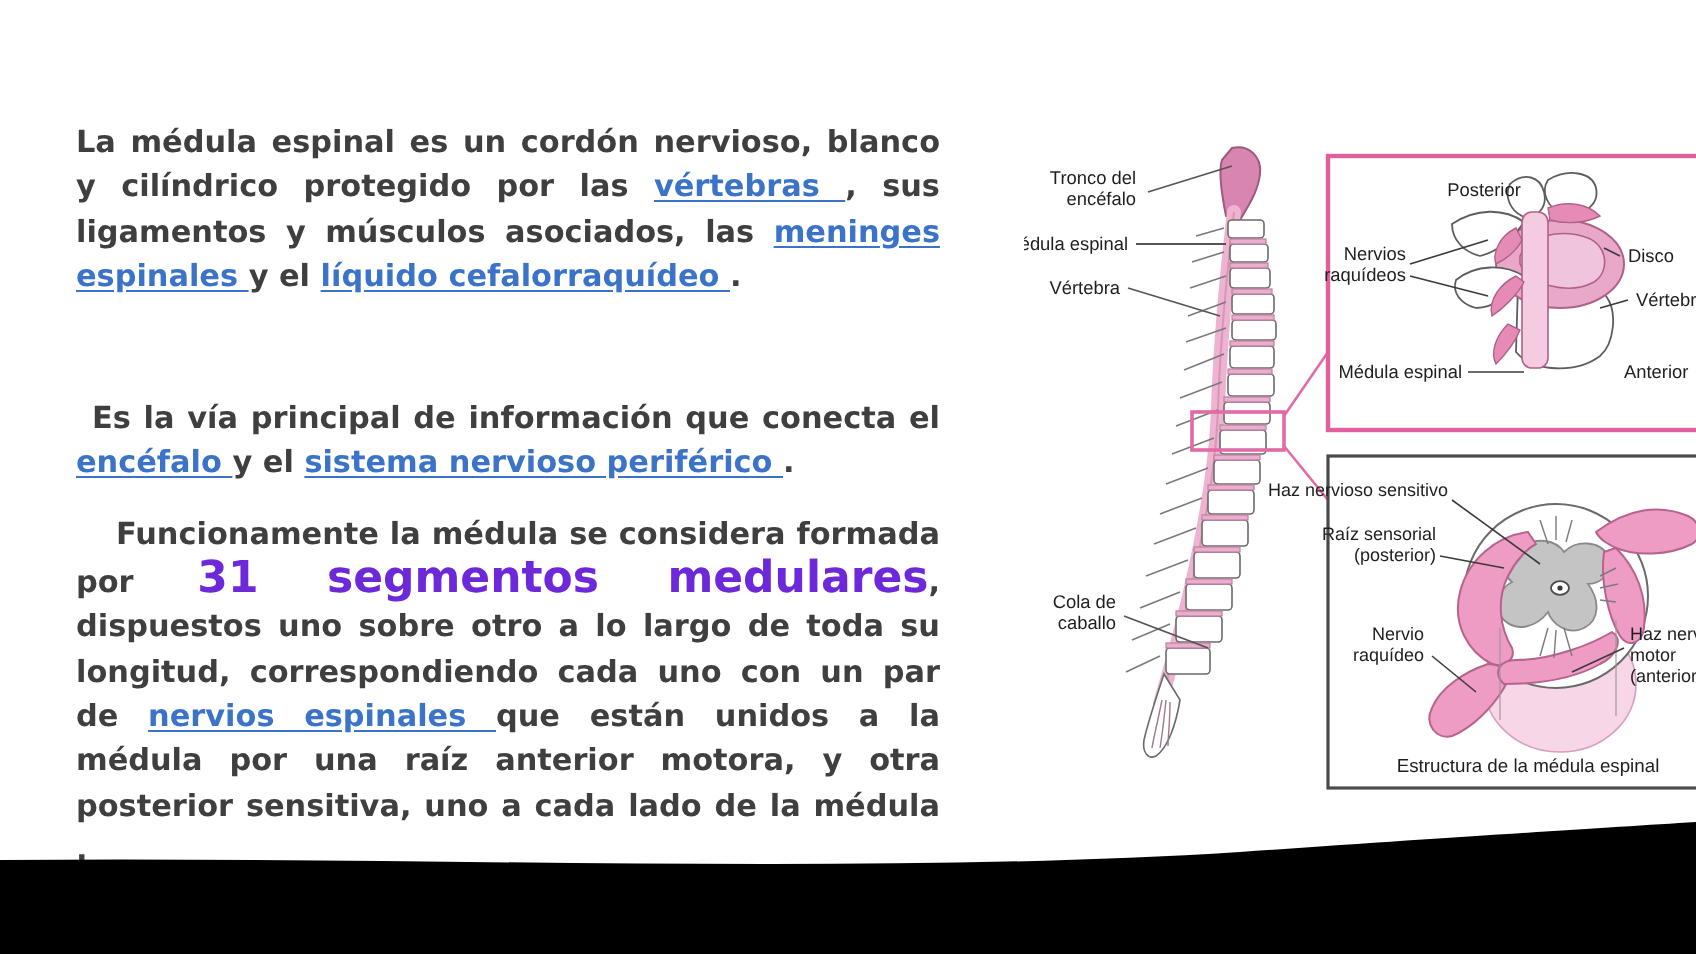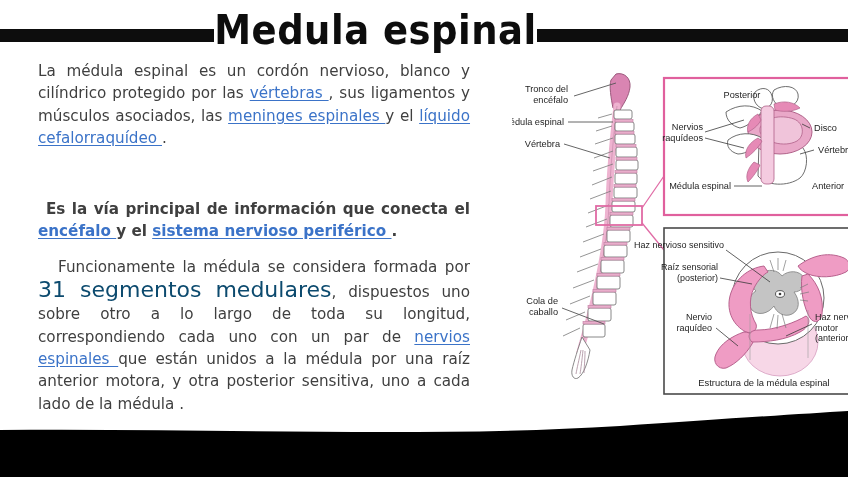--- a/index.html
+++ b/index.html
@@ -54,38 +54,39 @@
     position: absolute;
     left: 38px; top: 60px;
     width: 432px;
   }
   .para {
     color: #3f3f3f;
     font-size: 15.2px;
     line-height: 22.4px;
     text-align: justify;
     margin: 0;
+    font-weight: bold;
   }
   #para-1 { margin-bottom: 14px; }
   #para-2 {
     font-weight: bold;
     text-indent: 8px;
     margin-bottom: 14px;
     margin-top: 48px;
   }
   #para-3 { text-indent: 20px; }
 
   .lnk {
     color: #3b73c8;
     text-decoration: underline;
     text-underline-offset: 2px;
   }
   .big-emph {
     font-size: 22px;
-    color: #0c4a6e;
+    color: #6d28d9;
     margin-top: 48px;
   }
 
   
   #figure {
     position: absolute;
     left: 512px; top: 70px;
     width: 352px; height: 330px;
   }
   #figure svg { display: block; }
@@ -95,25 +96,20 @@
     position: absolute;
     left: 0; top: 400px;
     width: 848px; height: 77px;
   }
 </style>
 </head>
 <body>
 
 <div id="slide">
 
-  <div id="title-band">
-    <div class="title-rule left"></div>
-    <div class="title-rule right"></div>
-    <div id="slide-title">Medula espinal</div>
-  </div>
 
   <div id="text-column">
 
     <p class="para" id="para-1"><span>La médula espinal es un cordón nervioso, blanco y cilíndrico protegido por las </span><a class="lnk">vértebras </a><span> , sus ligamentos y músculos asociados, las </span><a class="lnk">meninges espinales </a><span> y el </span><a class="lnk">líquido cefalorraquídeo </a><span>.</span></p>
 
     <p class="para" id="para-2"><span>Es la </span><span>vía principal de información que conecta el </span><a class="lnk">encéfalo </a><span> y el </span><a class="lnk">sistema nervioso periférico </a><span> .</span></p>
 
     <p class="para" id="para-3"><span>Funcionamente la médula se considera formada por </span><span class="big-emph">31 segmentos medulares</span><span>, dispuestos uno sobre otro a lo largo de toda su longitud, correspondiendo cada uno con un par de </span><a class="lnk">nervios espinales </a><span> que están unidos a la médula por una raíz anterior motora, y otra posterior sensitiva, uno a cada lado de la médula .</span></p>
 
   </div>

